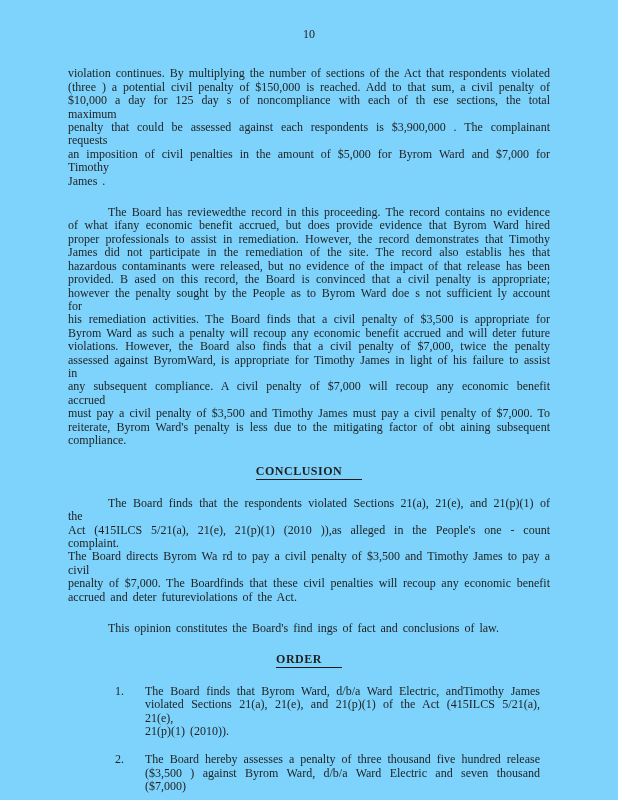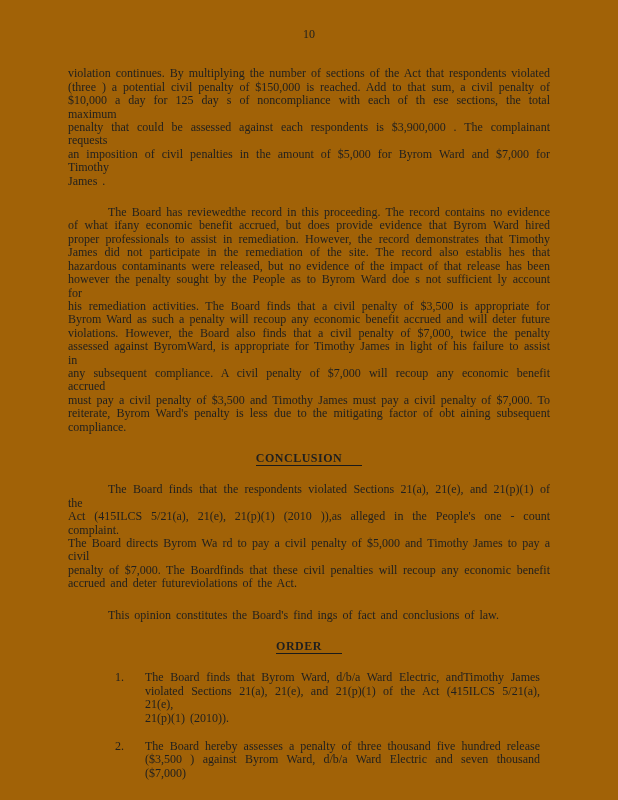--- a/index.html
+++ b/index.html
@@ -6,21 +6,21 @@
     margin: 0;
     padding: 0;
     background: #fdfdfc;
   }
   .page {
     position: relative;
     width: 618px;
     height: 800px;
     box-sizing: border-box;
     padding: 28px 68px 0 68px;
-    background: #a16207;
+    background: #7dd3fc;
     color: #1f1f1f;
     font-family: "Liberation Serif", serif;
     font-size: 12px;
     line-height: 13.4px;
     overflow: hidden;
   }
   .page-number {
     text-align: center;
     margin-bottom: 26px;
   }
@@ -72,35 +72,36 @@
         <div class="line">penalty that could be assessed against each respondents is $3,900,000 . The complainant requests</div>
         <div class="line">an imposition of civil penalties in the amount of $5,000 for Byrom Ward and $7,000 for Timothy</div>
         <div class="line last">James .</div>
       </div>
       <div class="paragraph">
         <div class="line indent">The Board has reviewedthe record in this proceeding. The record contains no evidence</div>
         <div class="line">of what ifany economic benefit accrued, but does provide evidence that Byrom Ward hired</div>
         <div class="line">proper professionals to assist in remediation. However, the record demonstrates that Timothy</div>
         <div class="line">James did not participate in the remediation of the site. The record also establis hes that</div>
         <div class="line">hazardous contaminants were released, but no evidence of the impact of that release has been</div>
+        <div class="line">provided. B ased on this record, the Board is convinced that a civil penalty is appropriate;</div>
         <div class="line">however the penalty sought by the People as to Byrom Ward doe s not sufficient ly account for</div>
         <div class="line">his remediation activities. The Board finds that a civil penalty of $3,500 is appropriate for</div>
         <div class="line">Byrom Ward as such a penalty will recoup any economic benefit accrued and will deter future</div>
         <div class="line">violations. However, the Board also finds that a civil penalty of $7,000, twice the penalty</div>
         <div class="line">assessed against ByromWard, is appropriate for Timothy James in light of his failure to assist in</div>
         <div class="line">any subsequent compliance. A civil penalty of $7,000 will recoup any economic benefit accrued</div>
         <div class="line">must pay a civil penalty of $3,500 and Timothy James must pay a civil penalty of $7,000. To</div>
         <div class="line">reiterate, Byrom Ward's penalty is less due to the mitigating factor of obt aining subsequent</div>
         <div class="line last">compliance.</div>
       </div>
       <div class="heading-block"><span class="heading">CONCLUSION</span></div>
       <div class="paragraph">
         <div class="line indent">The Board finds that the respondents violated Sections 21(a), 21(e), and 21(p)(1) of the</div>
         <div class="line">Act (415ILCS 5/21(a), 21(e), 21(p)(1) (2010 )),as alleged in the People's one - count complaint.</div>
-        <div class="line">The Board directs Byrom Wa rd to pay a civil penalty of $5,000 and Timothy James to pay a civil</div>
+        <div class="line">The Board directs Byrom Wa rd to pay a civil penalty of $3,500 and Timothy James to pay a civil</div>
         <div class="line">penalty of $7,000. The Boardfinds that these civil penalties will recoup any economic benefit</div>
         <div class="line last">accrued and deter futureviolations of the Act.</div>
       </div>
       <div class="paragraph">
         <div class="line indent last">This opinion constitutes the Board's find ings of fact and conclusions of law.</div>
       </div>
       <div class="heading-block"><span class="heading">ORDER</span></div>
       <div class="list-item">
         <span class="list-number">1.</span>
         <div class="line">The Board finds that Byrom Ward, d/b/a Ward Electric, andTimothy James</div>

